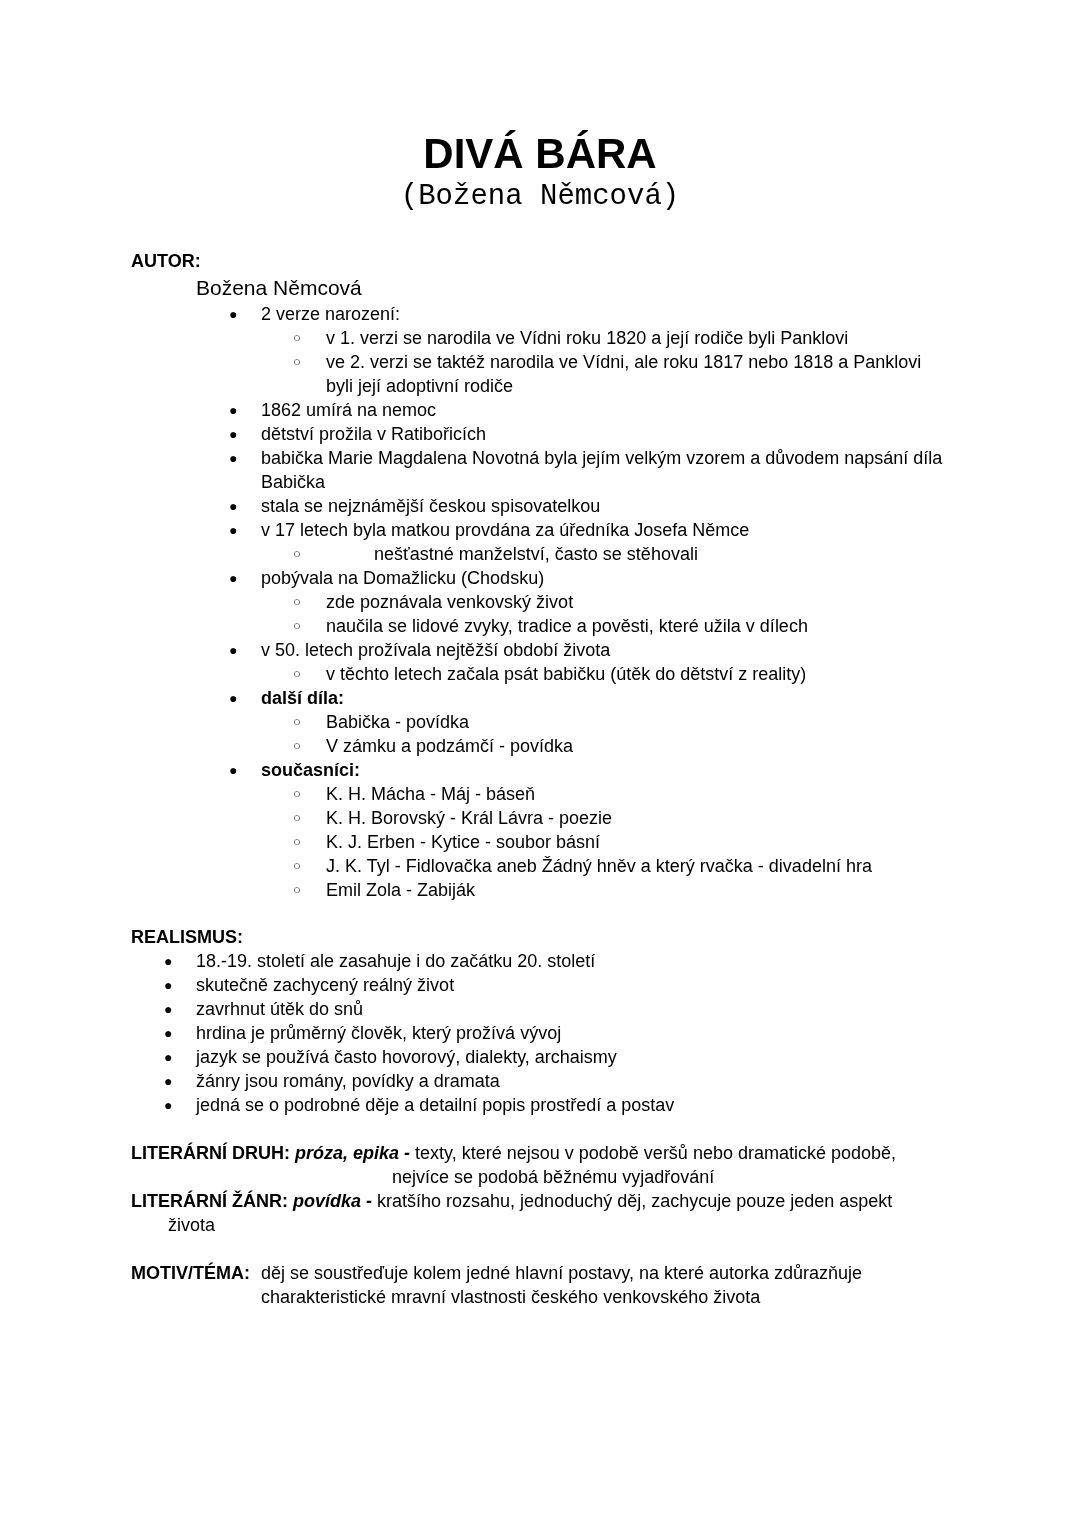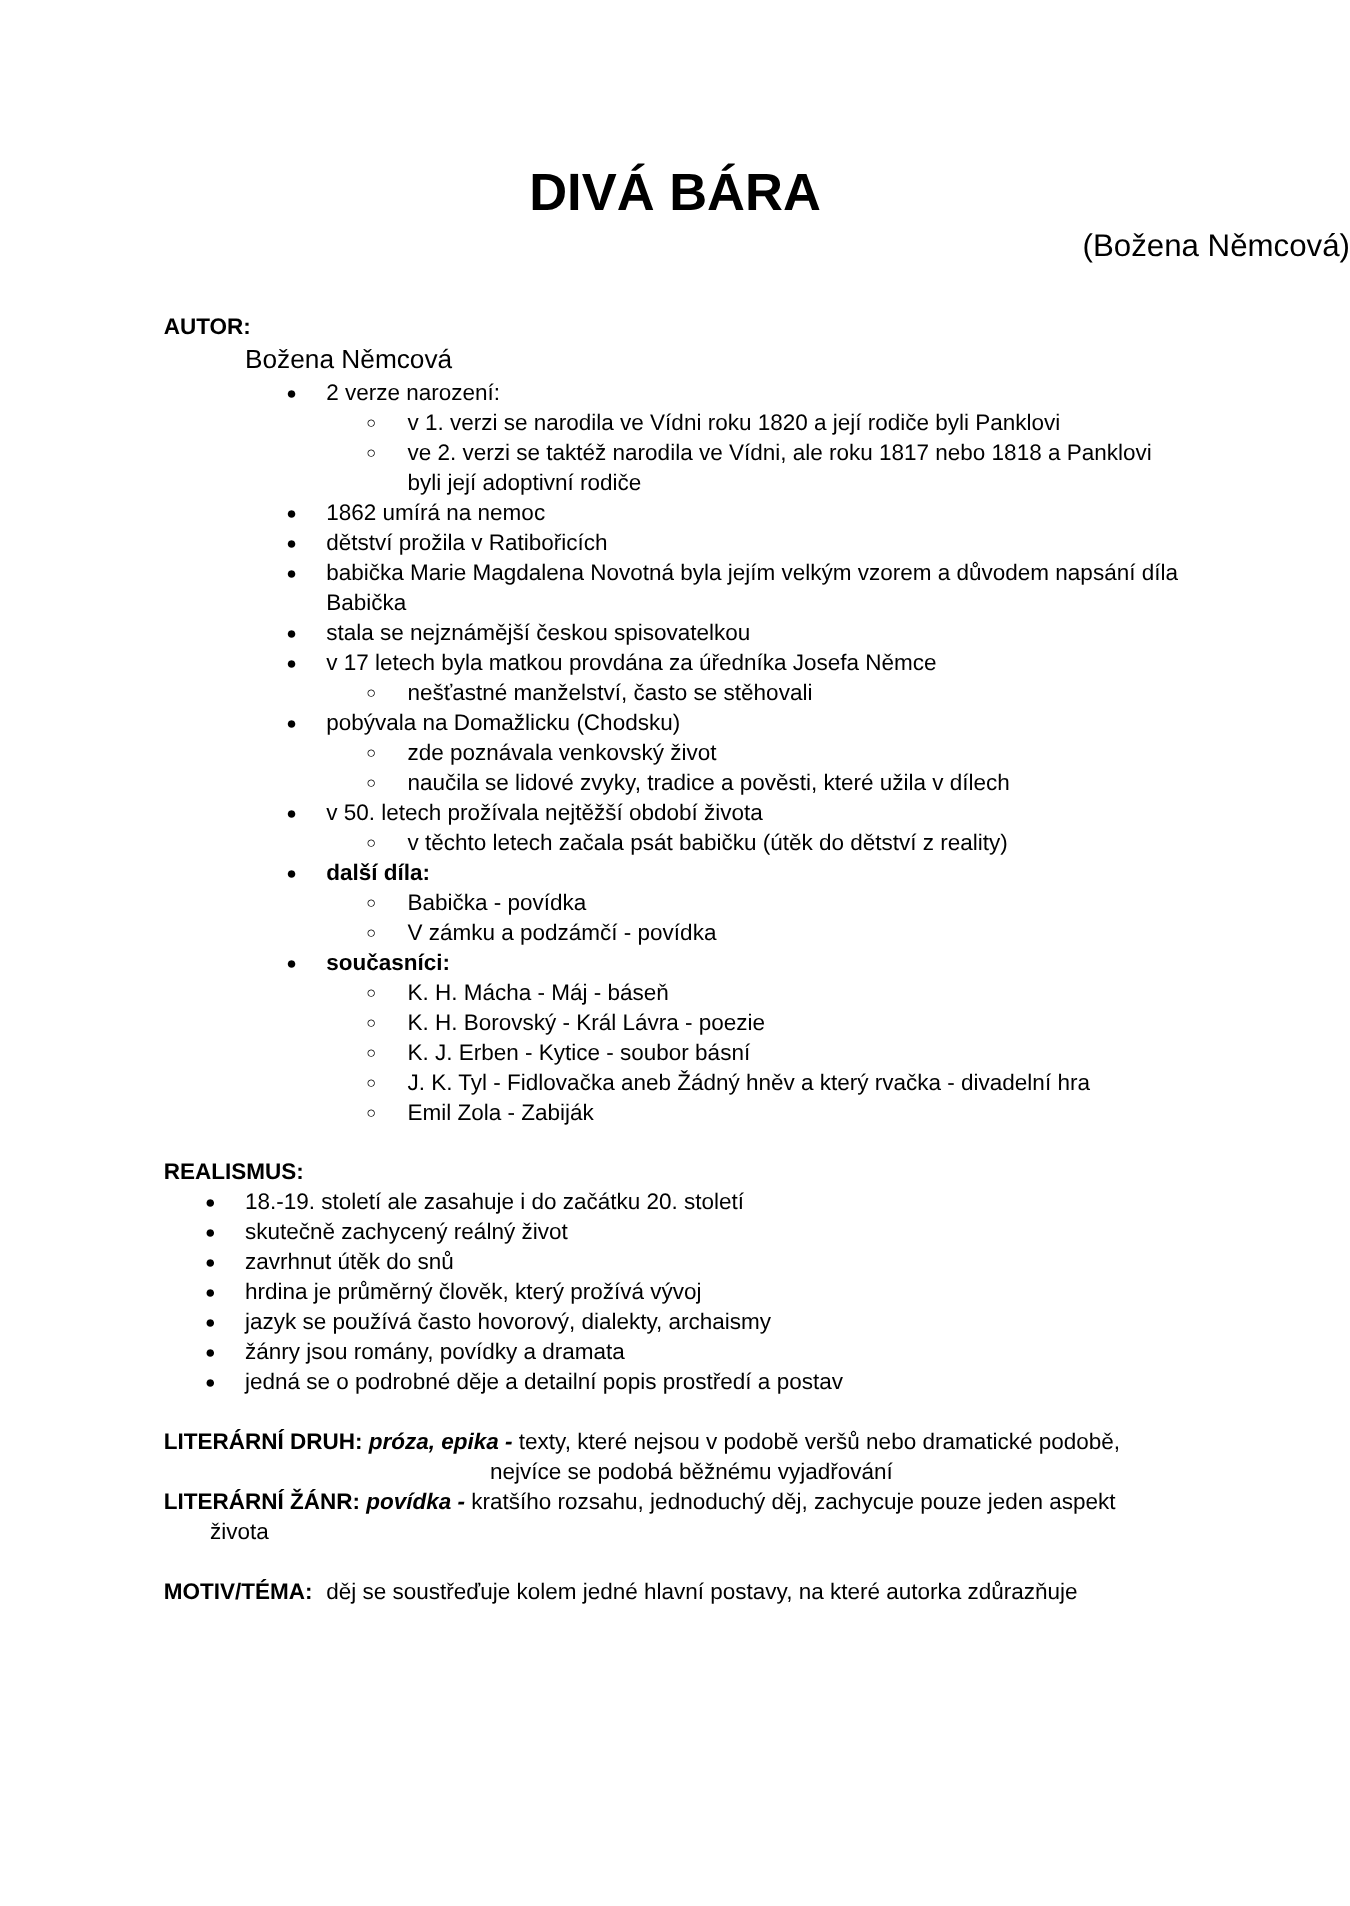--- a/index.html
+++ b/index.html
@@ -1,22 +1,22 @@
 <!DOCTYPE html>
 <html><head>
 <meta charset="utf-8">
 <style>
   html, body { margin:0; padding:0; background:#ffffff; }
   body { width:1080px; height:1525px; position:relative; overflow:hidden;
          font-family:"Liberation Sans", sans-serif; color:#000; }
   .page { position:absolute; left:0; top:0; width:1080px; height:1259px; }
   .title { position:absolute; left:0; width:1080px; top:128px; text-align:center;
            font-weight:bold; font-size:42px; line-height:52px; letter-spacing:0px; }
-  .subtitle { position:absolute; left:0; width:1080px; top:180px; text-align:right;
-              font-size:25px; line-height:34px; }
+  .subtitle { position:absolute; left:0; width:1080px; top:180px; text-align:center;
+              font-size:29px; line-height:34px;font-family:Liberation Mono, monospace; }
   .heading { position:absolute; left:131px; font-weight:bold; font-size:18px; line-height:24px; }
   .author-name { position:absolute; left:196px; top:274px; font-size:21px; line-height:28px; }
   .line { position:absolute; font-size:18px; line-height:24px; white-space:nowrap; }
   .b1 { left:261px; }
   .b2 { left:326px; }
   .rb { left:196px; }
   .bullet { position:absolute; font-size:14px; line-height:24px; }
   .dot1 { left:229px; }
   .dot2 { left:293px; font-size:13px; }
   .dotr { left:164px; }
@@ -46,21 +46,21 @@
       <div class="bullet dot1" style="top: 422px;">●</div>
       <div class="line b1" style="top: 422px;">dětství prožila v Ratibořicích</div>
       <div class="bullet dot1" style="top: 446px;">●</div>
       <div class="line b1" style="top: 446px;">babička Marie Magdalena Novotná byla jejím velkým vzorem a důvodem napsání díla</div>
       <div class="line b1" style="top: 470px;">Babička</div>
       <div class="bullet dot1" style="top: 494px;">●</div>
       <div class="line b1" style="top: 494px;">stala se nejznámější českou spisovatelkou</div>
       <div class="bullet dot1" style="top: 518px;">●</div>
       <div class="line b1" style="top: 518px;">v 17 letech byla matkou provdána za úředníka Josefa Němce</div>
       <div class="bullet dot2" style="top: 542px;">○</div>
-      <div class="line b2" style="top: 542px;">nešťastné manželství, často se stěhovali</div>
+      <div class="line b2" style="top: 542px; margin-left: 48px;">nešťastné manželství, často se stěhovali</div>
       <div class="bullet dot1" style="top: 566px;">●</div>
       <div class="line b1" style="top: 566px;">pobývala na Domažlicku (Chodsku)</div>
       <div class="bullet dot2" style="top: 590px;">○</div>
       <div class="line b2" style="top: 590px;">zde poznávala venkovský život</div>
       <div class="bullet dot2" style="top: 614px;">○</div>
       <div class="line b2" style="top: 614px;">naučila se lidové zvyky, tradice a pověsti, které užila v dílech</div>
       <div class="bullet dot1" style="top: 638px;">●</div>
       <div class="line b1" style="top: 638px;">v 50. letech prožívala nejtěžší období života</div>
       <div class="bullet dot2" style="top: 662px;">○</div>
       <div class="line b2" style="top: 662px;">v těchto letech začala psát babičku (útěk do dětství z reality)</div>
@@ -111,13 +111,14 @@
     <span class="bold">LITERÁRNÍ ŽÁNR:</span>
     <span class="bi">povídka -</span>
     <span>kratšího rozsahu, jednoduchý děj, zachycuje pouze jeden aspekt</span>
   </div>
 
   <div class="line" style="left:392px; top:1165px;">nejvíce se podobá běžnému vyjadřování</div>
   <div class="line" style="left:131px; top:1213px;margin-left:37px;">života</div>
 
   <div class="line bold" style="left:131px; top:1261px;">MOTIV/TÉMA:</div>
   <div class="line" style="left:261px; top:1261px;">děj se soustřeďuje kolem jedné hlavní postavy, na které autorka zdůrazňuje</div>
+  <div class="line" style="left:261px; top:1285px;">charakteristické mravní vlastnosti českého venkovského života</div>
 </div>
 
 </body></html>

